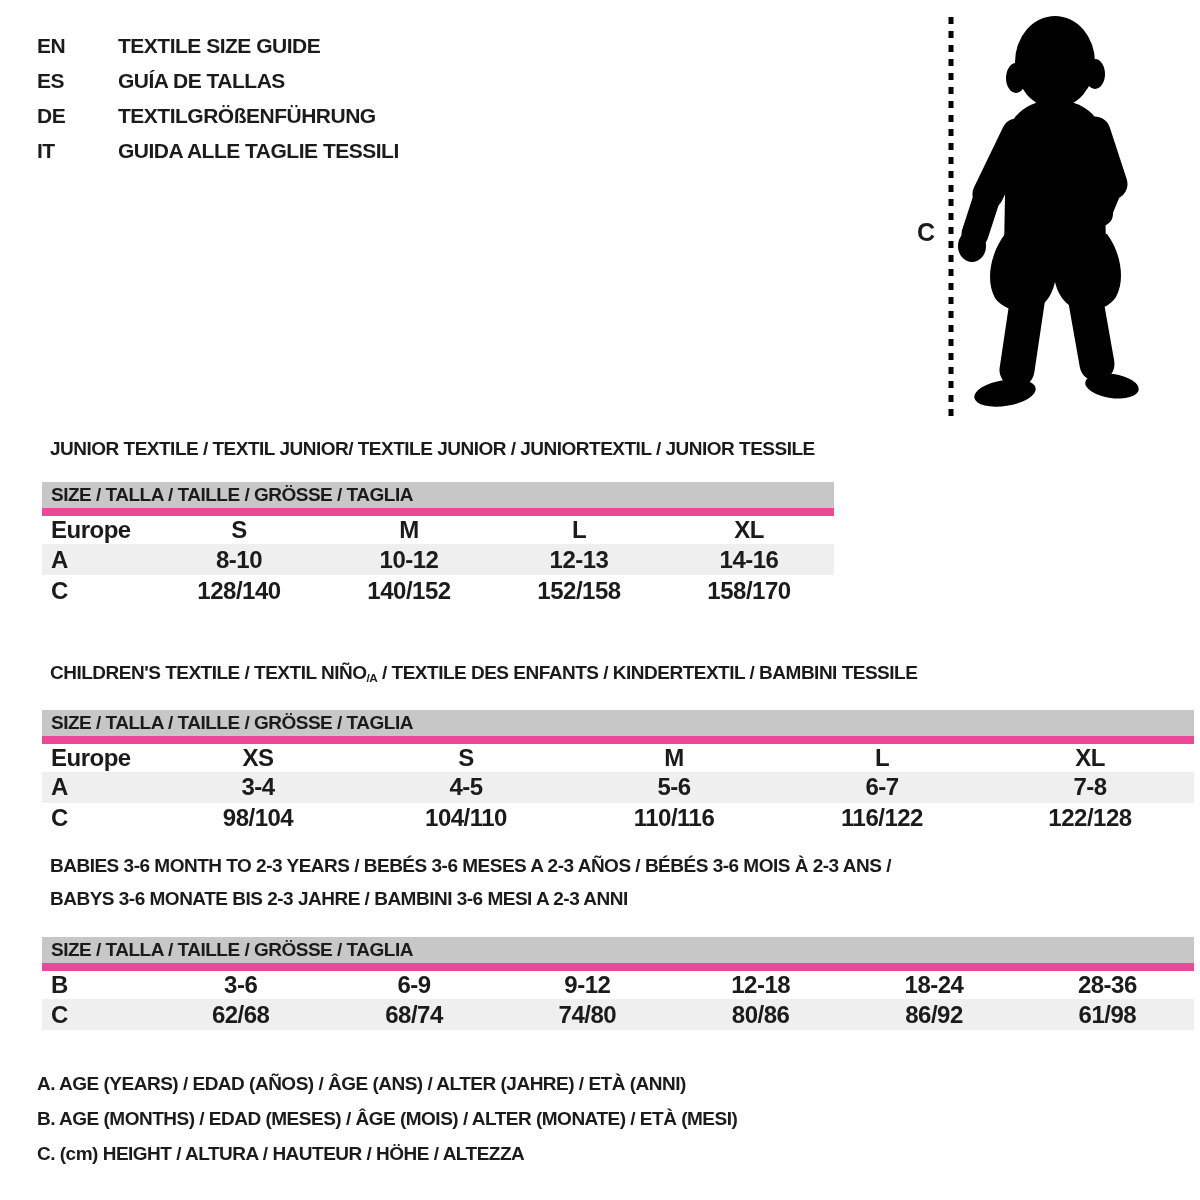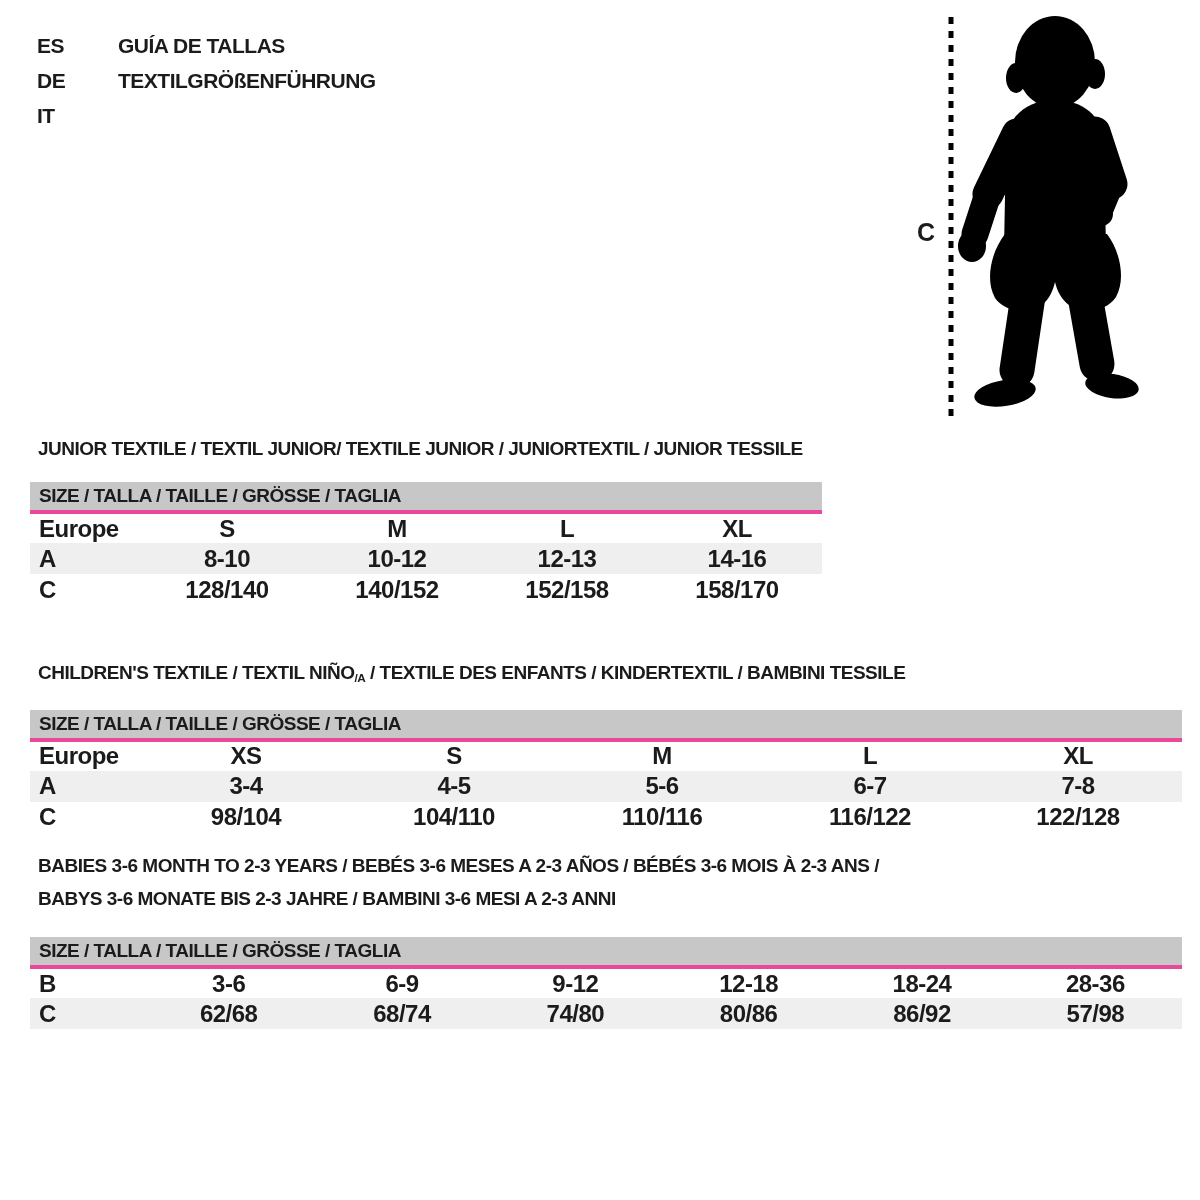--- a/index.html
+++ b/index.html
@@ -20,66 +20,71 @@
   .lang-list { position: absolute; left: 37px; top: 28px; }
   .lang-row { display: flex; align-items: center; height: 35px; font-size: 21px; letter-spacing: -0.5px; white-space: nowrap; }
   .lang-code { width: 81px; flex: 0 0 81px; }
 
   
   .figure-wrap { position: absolute; left: 905px; top: 12px; width: 260px; height: 412px; }
   .figure-label { position: absolute; left: 12px; top: 206px; font-size: 25px; letter-spacing: -0.5px; }
   .figure-svg { position: absolute; left: 0; top: 0; }
 
   
-  .section { position: absolute; left: 30px; }
+  .section { position: absolute; left: 42px; }
   .section-junior   { top: 432px; }
   .section-children { top: 640px; margin-top: 16px; }
   .section-babies   { top: 849px; }
   .section-title { font-size: 19px; line-height: 33px; letter-spacing: -0.5px; white-space: nowrap; padding-left: 8px; }
   .section-junior   .section-title { margin-bottom: 17px; }
   .section-children .section-title { margin-bottom: 16px; }
   .section-babies   .section-title { margin-bottom: 22px; }
   .subscript { font-size: 0.62em; vertical-align: -0.25em; }
 
   table { border-collapse: collapse; table-layout: fixed; }
   .section-junior   table { width: 792px; }
   .section-children table { width: 1152px; }
   .section-babies   table { width: 1152px; }
   col.label-col { width: 112px; }
   th.size-header {
     background: var(--header-bg, #c7c7c7);
     text-align: left; font-size: 19px; letter-spacing: -0.5px;
     height: 30px; padding-left: 9px;
-    border-bottom: 4px solid #ec4899;
+    border-bottom: 8px solid #ec4899;
     font-weight: bold; white-space: nowrap;
   }
   td { height: 31px; font-size: 24px; letter-spacing: -0.5px; text-align: center; white-space: nowrap; }
   td.row-label { text-align: left; padding-left: 9px; }
   tbody tr:nth-child(even) td { background: var(--stripe-bg, #efefef); }
 
   
   .legend { position: absolute; left: 37px; top: 1066px; }
   .legend-row { font-size: 19px; line-height: 35px; letter-spacing: -0.5px; white-space: nowrap; }
 </style>
 </head>
 <body>
 
 <div class="canvas">
 
   <div class="lang-list">
     <div class="lang-row">
+      <span class="lang-code">EN</span>
+      <span class="lang-title">TEXTILE SIZE GUIDE</span>
+    </div>
+    <div class="lang-row">
       <span class="lang-code">ES</span>
       <span class="lang-title">GUÍA DE TALLAS</span>
     </div>
     <div class="lang-row">
       <span class="lang-code">DE</span>
       <span class="lang-title">TEXTILGRÖßENFÜHRUNG</span>
     </div>
     <div class="lang-row">
       <span class="lang-code">IT</span>
+      <span class="lang-title">GUIDA ALLE TAGLIE TESSILI</span>
     </div>
   </div>
 
   <div class="figure-wrap">
     <span class="figure-label">C</span>
     <svg class="figure-svg" width="260" height="412" viewBox="0 0 260 412">
       <g fill="var(--silhouette, #000)" stroke="none">
 
         <line x1="46" y1="5" x2="46" y2="404" stroke="var(--silhouette, #000)" stroke-width="5" stroke-dasharray="7 7"></line>
 
@@ -228,20 +233,25 @@
             <td>18-24</td>
             <td>28-36</td>
           </tr>
           <tr>
             <td class="row-label">C</td>
             <td>62/68</td>
             <td>68/74</td>
             <td>74/80</td>
             <td>80/86</td>
             <td>86/92</td>
-            <td>57/98</td>
+            <td>61/98</td>
           </tr>
         </tbody>
       </table>
   </div>
 
+  <div class="legend">
+    <div class="legend-row">A. AGE (YEARS) / EDAD (AÑOS) / ÂGE (ANS) / ALTER (JAHRE) / ETÀ (ANNI)</div>
+    <div class="legend-row">B. AGE (MONTHS) / EDAD (MESES) / ÂGE (MOIS) / ALTER (MONATE) / ETÀ (MESI)</div>
+    <div class="legend-row">C. (cm) HEIGHT / ALTURA / HAUTEUR / HÖHE / ALTEZZA</div>
+  </div>
 
 </div>
 
 </body></html>

